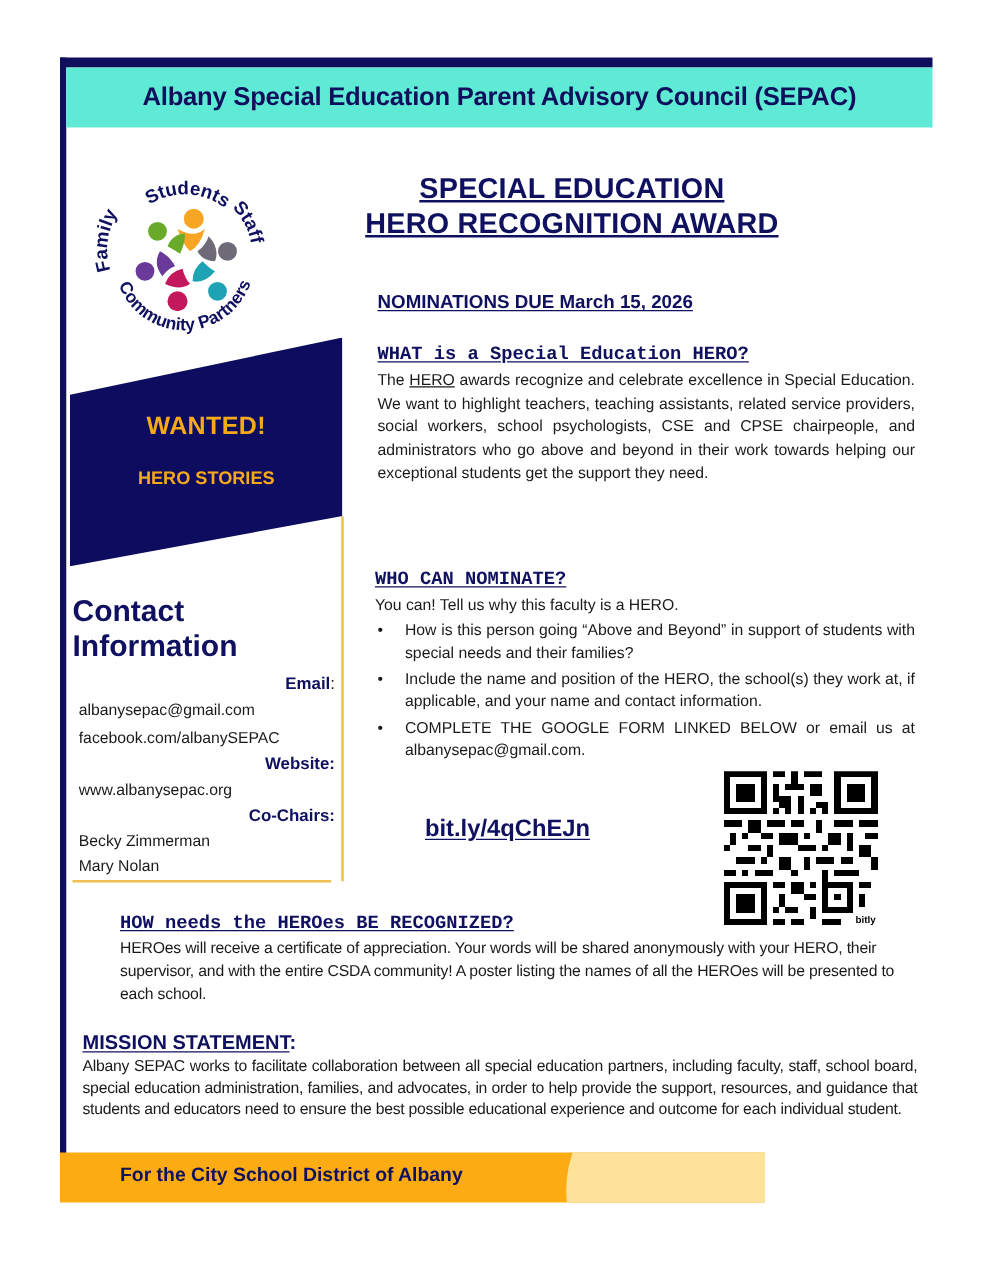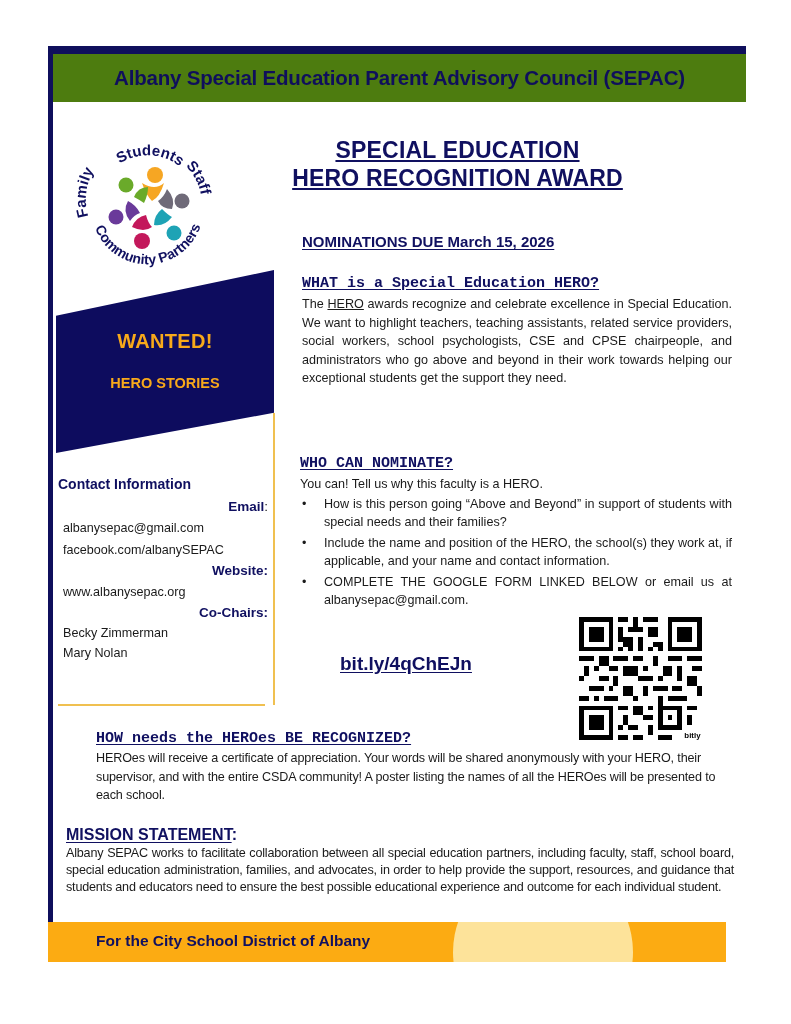--- a/index.html
+++ b/index.html
@@ -1,21 +1,21 @@
 <!DOCTYPE html>
 <html><head>
 <meta charset="utf-8">
 <style>
   * { box-sizing: border-box; margin: 0; padding: 0; }
   html, body { width: 791px; height: 1024px; background: #ffffff; overflow: hidden; }
   body { position: relative; font-family: "DejaVu Sans", sans-serif; color: #1a1a1a; }
   .top-bar-line { position: absolute; left: 48px; top: 46px; width: 698px; height: 8px; background: #0f0f5c; }
   .left-bar-line { position: absolute; left: 48px; top: 46px; width: 5px; height: 880px; background: #0f0f5c; }
 
-  .header-banner { position: absolute; left: 53px; top: 54px; width: 693px; height: 48px; background: #4d7c0f;
+  .header-banner { position: absolute; left: 53px; top: 54px; width: 693px; height: 48px; background: #5eead4;
     display: flex; align-items: center; justify-content: center; }
   .header-banner span { font-family: "Liberation Sans", sans-serif; font-weight: bold; font-size: 20.5px; color: #0f0f5c; letter-spacing: -0.2px; }
 
   
   .logo { position: absolute; left: 72px; top: 125px; width: 150px; height: 150px; }
 
   
   .title-block { position: absolute; left: 250px; top: 136px; width: 415px; text-align: center; }
   .title-line { font-family: "Liberation Sans", sans-serif; font-weight: bold; color: #101060; font-size: 23px; line-height: 28px; text-decoration: underline; text-decoration-thickness: 2px; text-underline-offset: 2px; letter-spacing: 0.2px; }
   .nominations-due { position: absolute; left: 302px; top: 233px; font-family: "Liberation Sans", sans-serif; font-weight: bold; color: #101060; font-size: 15px; text-decoration: underline; text-underline-offset: 2px; }
@@ -31,21 +31,21 @@
   .wanted-box { position: absolute; left: 56px; top: 270px; width: 218px; height: 183px; background: #0d0c5e;
     clip-path: polygon(0 25%, 100% 0, 100% 78%, 0 100%); }
   .wanted-title { position: absolute; left: 56px; top: 330px; width: 218px; text-align: center; font-family: "Liberation Sans", sans-serif; font-weight: bold; color: #f8a91a; font-size: 20px; letter-spacing: 0.3px; }
   .wanted-sub { position: absolute; left: 56px; top: 375px; width: 218px; text-align: center; font-family: "Liberation Sans", sans-serif; font-weight: bold; color: #f8a91a; font-size: 14.5px; }
 
   .gold-vline { position: absolute; left: 273px; top: 413px; width: 2px; height: 292px; background: #f0c050; }
   .gold-hline { position: absolute; left: 58px; top: 704px; width: 207px; height: 2px; background: #f0c050; }
 
   
   .contact { position: absolute; left: 58px; top: 476px; width: 210px; }
-  .contact-title { font-family: "Liberation Sans", sans-serif; font-weight: bold; color: #101060; font-size: 14px; margin-bottom: 5px; }
+  .contact-title { font-family: "Liberation Sans", sans-serif; font-weight: bold; color: #101060; font-size: 24px; margin-bottom: 5px; }
   .contact-label { font-family: "Liberation Sans", sans-serif; font-weight: bold; color: #101060; font-size: 13.5px; line-height: 20px; margin-left: 5px; text-align: right; }
   .contact-label .colon { font-weight: normal; color: #1a1a1a; }
   .contact-value { font-family: "Liberation Sans", sans-serif; font-size: 12.6px; line-height: 22px; color: #1a1a1a; margin-left: 5px; }
 
   
   .who-section { position: absolute; left: 300px; top: 455px; width: 432px; }
   .who-section .intro { margin-top: 3px; }
   .bullets { list-style: none; margin-top: 1px; }
   .bullets li { position: relative; padding-left: 24px; font-family: "Liberation Sans", sans-serif; font-size: 12.6px; line-height: 18.5px; text-align: justify; margin-bottom: 2px; }
   .bullets li .bullet { position: absolute; left: 2px; top: 0; }
@@ -55,21 +55,21 @@
   .qr { position: absolute; left: 578px; top: 617px; width: 125px; height: 123px; }
 
   .how-section { position: absolute; left: 96px; top: 730px; width: 640px; }
   .how-section .body-text { margin-top: 2px; text-align: left; letter-spacing: -0.15px; }
 
   .mission-section { position: absolute; left: 66px; top: 826px; width: 668px; }
   .mission-section .body-text { margin-top: 1px; line-height: 17px; letter-spacing: -0.2px; }
   .mission-heading { font-family: "Liberation Sans", sans-serif; font-weight: bold; color: #101060; font-size: 16px; }
   .mission-heading u { text-underline-offset: 2px; }
 
-  .footer-banner { position: absolute; left: 48px; top: 922px; width: 678px; height: 40px; background: #fcab12; overflow: hidden; }
+  .footer-banner { position: absolute; left: 48px; top: 922px; width: 564px; height: 40px; background: #fcab12; overflow: hidden; }
   .footer-sun { position: absolute; left: 405px; top: -60px; width: 180px; height: 180px; border-radius: 50%; background: #fde39a; }
   .footer-text { position: absolute; left: 48px; top: 10px; font-family: "Liberation Sans", sans-serif; font-weight: bold; color: #101060; font-size: 15.5px; }
 </style>
 </head>
 <body>
 
 <div class="top-bar-line"></div>
 <div class="left-bar-line"></div>
 
 <div class="header-banner">

